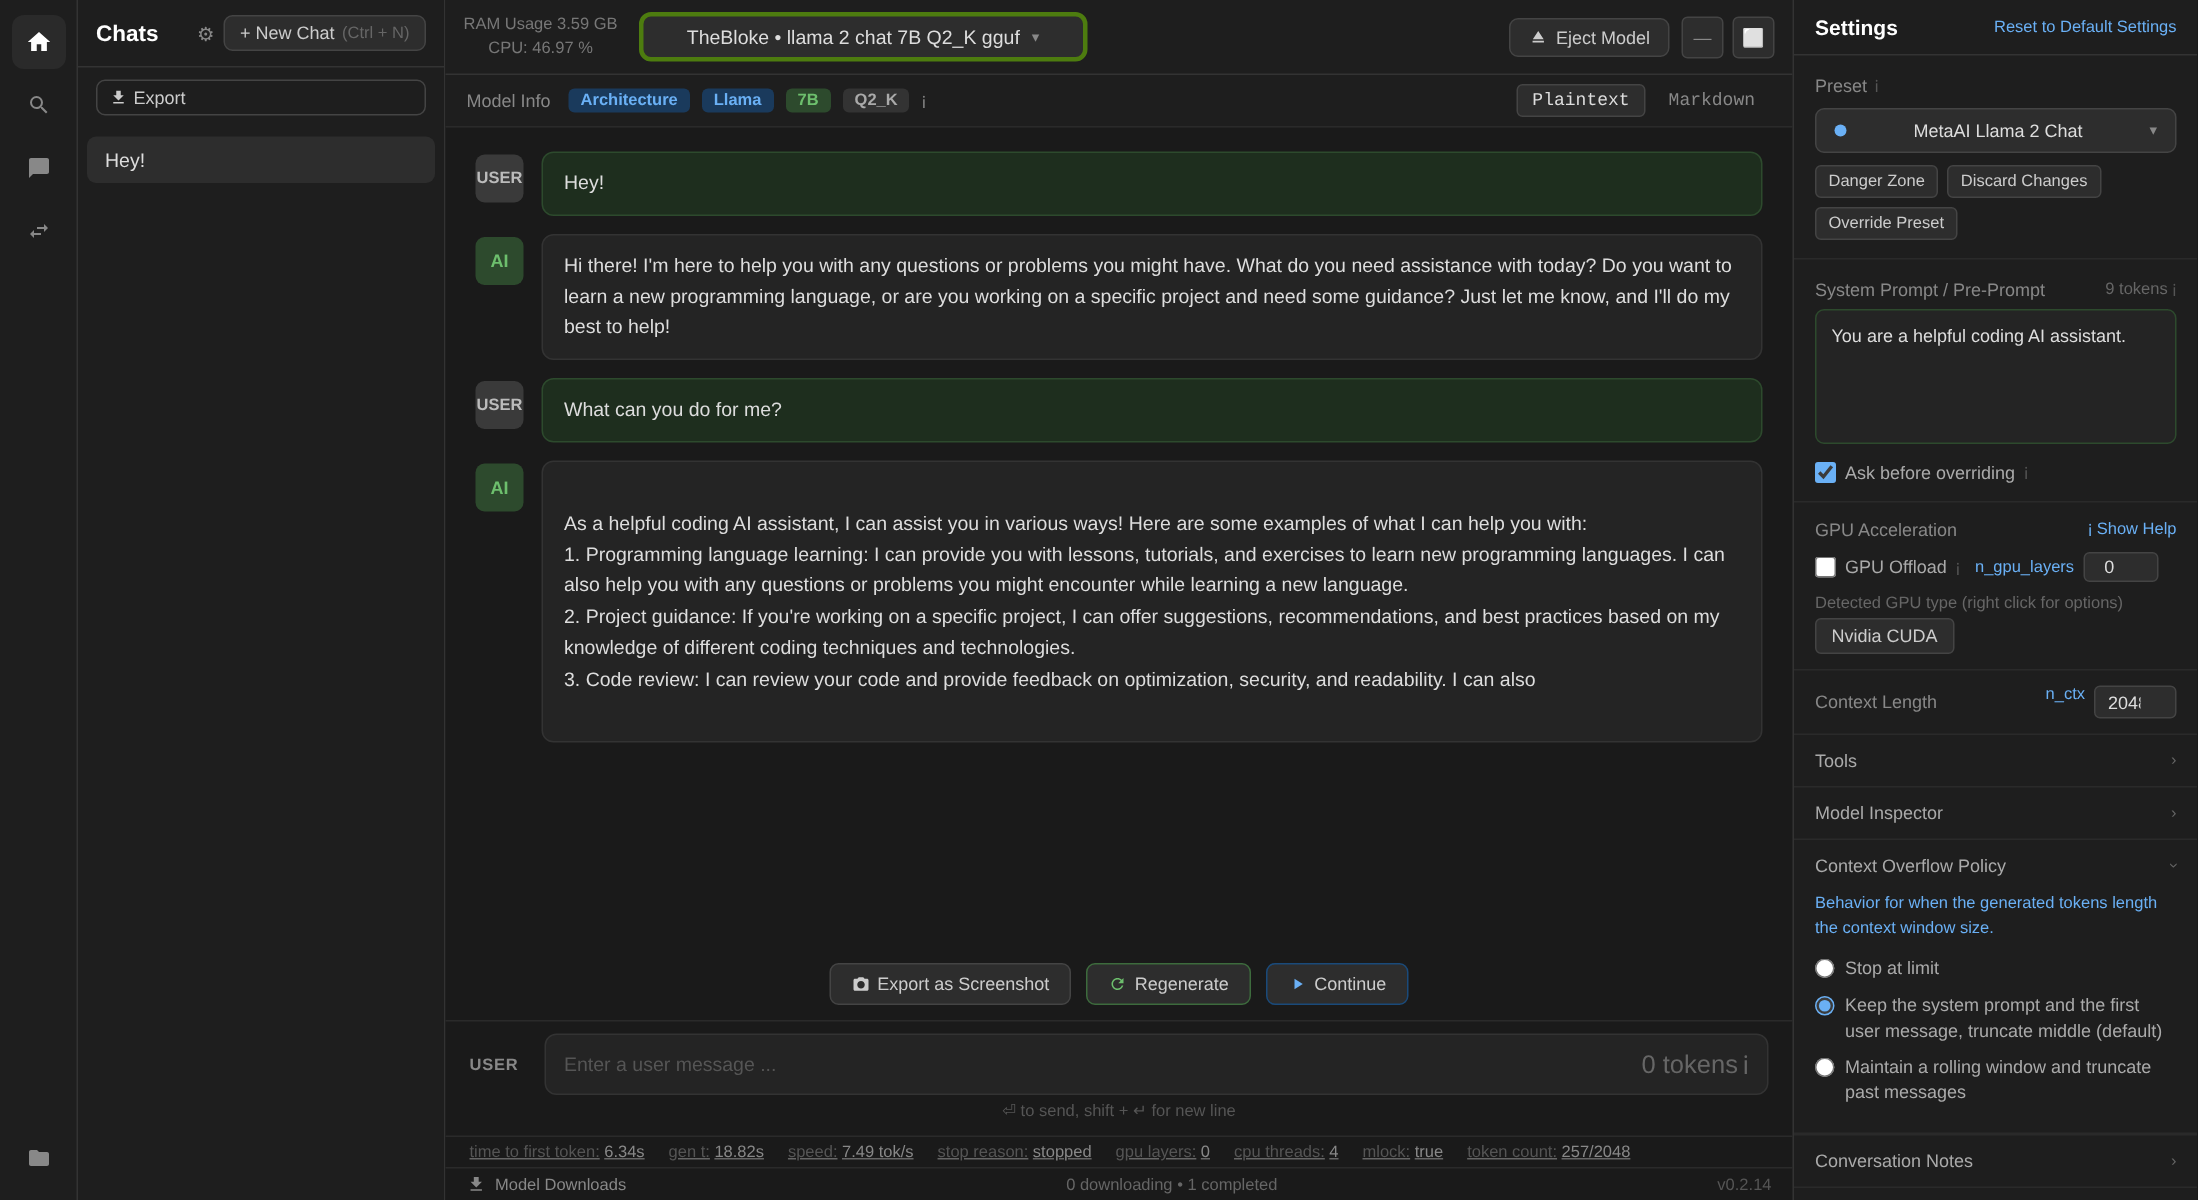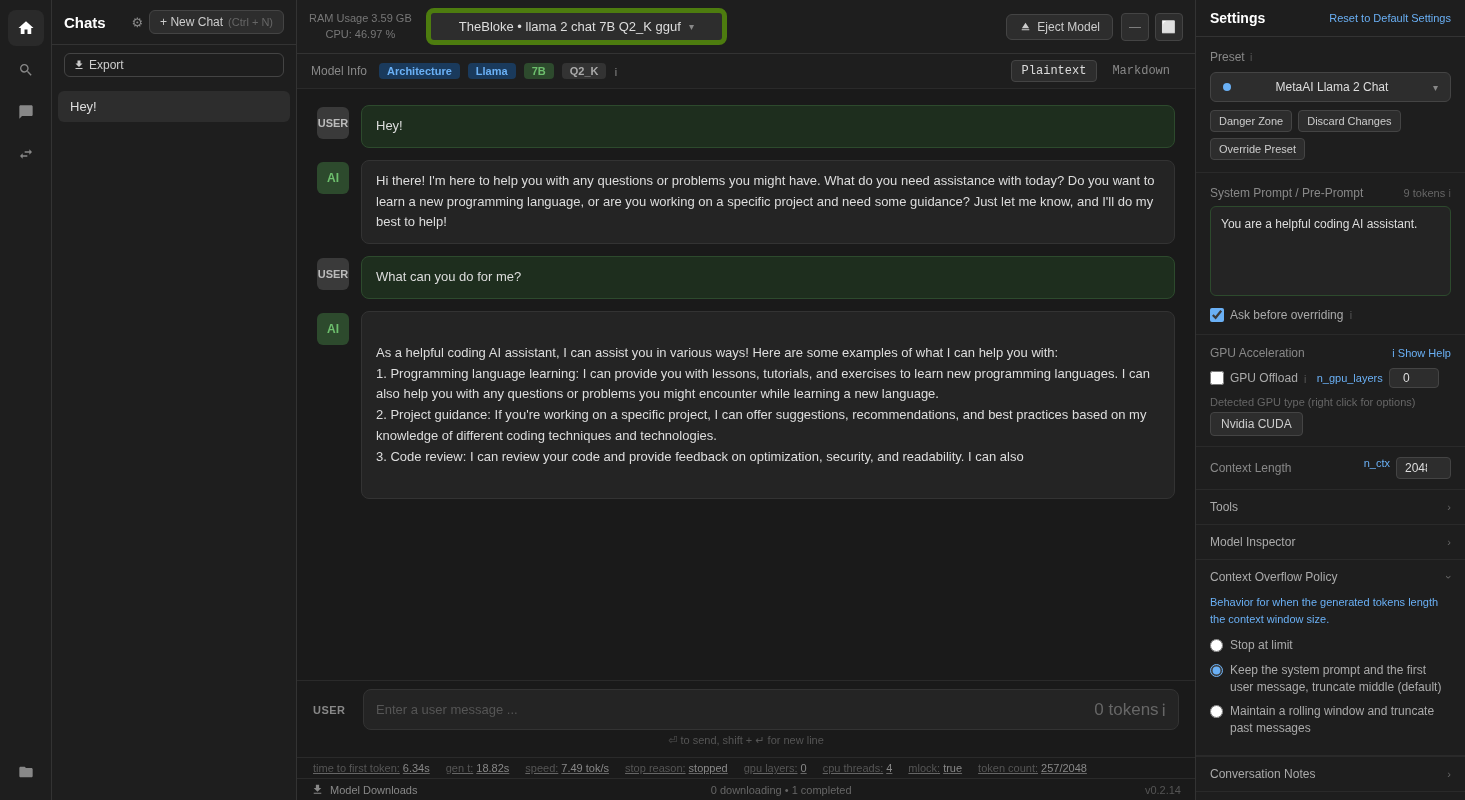--- a/index.html
+++ b/index.html
@@ -23,21 +23,21 @@
     .chat-item.active { background: #2d2d2d; }
     .chat-item-name { flex: 1; font-size: 13px; color: #ddd; overflow: hidden; text-overflow: ellipsis; white-space: nowrap; }
     .chat-item-actions { display: flex; gap: 4px; opacity: 0; }
     .chat-item-action { color: #888; font-size: 11px; cursor: pointer; padding: 2px; }
 
     
     .main-chat { flex: 1; display: flex; flex-direction: column; background: #1a1a1a; min-width: 0; }
 
     
     .top-bar { display: flex; align-items: center; padding: 8px 12px; border-bottom: 1px solid #333; background: #1e1e1e; gap: 8px; }
-    .model-selector { flex: 1; max-width: 640px; background: #2d2d2d; border: 5px solid #4d7c0f; border-radius: 8px; padding: 6px 14px; display: flex; align-items: center; justify-content: center; gap: 8px; cursor: pointer; font-size: 13px; color: #ddd; }
+    .model-selector { flex: 1; max-width: 640px; background: #2d2d2d; border: 3px solid #4d7c0f; border-radius: 8px; padding: 6px 14px; display: flex; align-items: center; justify-content: center; gap: 8px; cursor: pointer; font-size: 13px; color: #ddd; }
     .model-selector-chevron { color: #888; font-size: 10px; }
     .eject-btn { display: flex; align-items: center; gap: 5px; background: #2d2d2d; border: 1px solid #444; border-radius: 6px; padding: 5px 12px; color: #ccc; font-size: 12px; cursor: pointer; }
     .top-bar-spacer { flex: 1; }
     .window-controls { display: flex; gap: 6px; align-items: center; }
     .win-btn { width: 28px; height: 28px; background: #2d2d2d; border: 1px solid #444; border-radius: 4px; cursor: pointer; display: flex; align-items: center; justify-content: center; color: #888; font-size: 12px; }
     .ram-info { font-size: 11px; color: #777; text-align: center; line-height: 1.4; }
 
     
     .model-info-bar { display: flex; align-items: center; padding: 6px 14px; border-bottom: 1px solid #2a2a2a; gap: 8px; background: #1e1e1e; }
     .model-info-label { font-size: 12px; color: #888; margin-right: 4px; }
@@ -313,20 +313,40 @@
           <div class="message-actions">
             <span class="msg-action-btn">⧉</span>
             <span class="msg-action-btn">✎</span>
             <span class="msg-action-btn">🗑</span>
           </div>
         </div>
       </div>
     </div>
   </div>
 
+  <div class="action-bar">
+    <button class="action-btn">
+      <svg width="12" height="12" viewBox="0 0 24 24" fill="currentColor">
+          <path d="M20 5h-3.17L15 3H9L7.17 5H4c-1.1 0-2 .9-2 2v12c0 1.1.9 2 2 2h16c1.1 0 2-.9 2-2V7c0-1.1-.9-2-2-2zm-8 13c-2.76 0-5-2.24-5-5s2.24-5 5-5 5 2.24 5 5-2.24 5-5 5z"></path>
+        </svg>
+      <span>Export as Screenshot</span>
+    </button>
+    <button class="action-btn green">
+      <svg width="12" height="12" viewBox="0 0 24 24" fill="#6dbf6d">
+          <path d="M17.65 6.35C16.2 4.9 14.21 4 12 4c-4.42 0-7.99 3.58-7.99 8s3.57 8 7.99 8c3.73 0 6.84-2.55 7.73-6h-2.08c-.82 2.33-3.04 4-5.65 4-3.31 0-6-2.69-6-6s2.69-6 6-6c1.66 0 3.14.69 4.22 1.78L13 11h7V4l-2.35 2.35z"></path>
+        </svg>
+      <span>Regenerate</span>
+    </button>
+    <button class="action-btn blue">
+      <svg width="12" height="12" viewBox="0 0 24 24" fill="#6ab0f5">
+          <path d="M8 5v14l11-7z"></path>
+        </svg>
+      <span>Continue</span>
+    </button>
+  </div>
 
   <div class="input-area">
     <div class="input-row">
       <span class="user-label-input">USER</span>
       <div class="message-input-wrap">
         <textarea class="message-input" rows="1" placeholder="Enter a user message ..." style=""></textarea>
         <div class="token-count">
           <span>0 tokens</span>
           <span style="cursor:pointer;">ℹ</span>
         </div>

